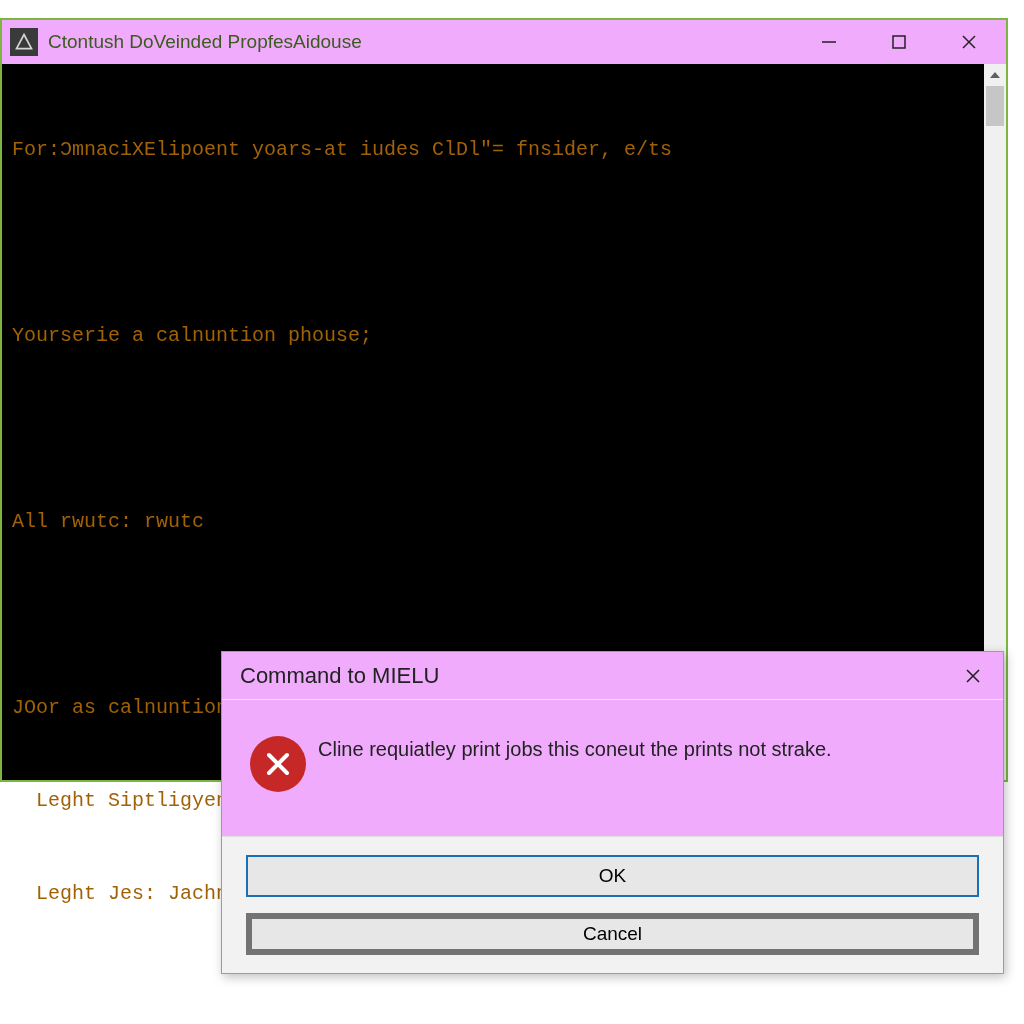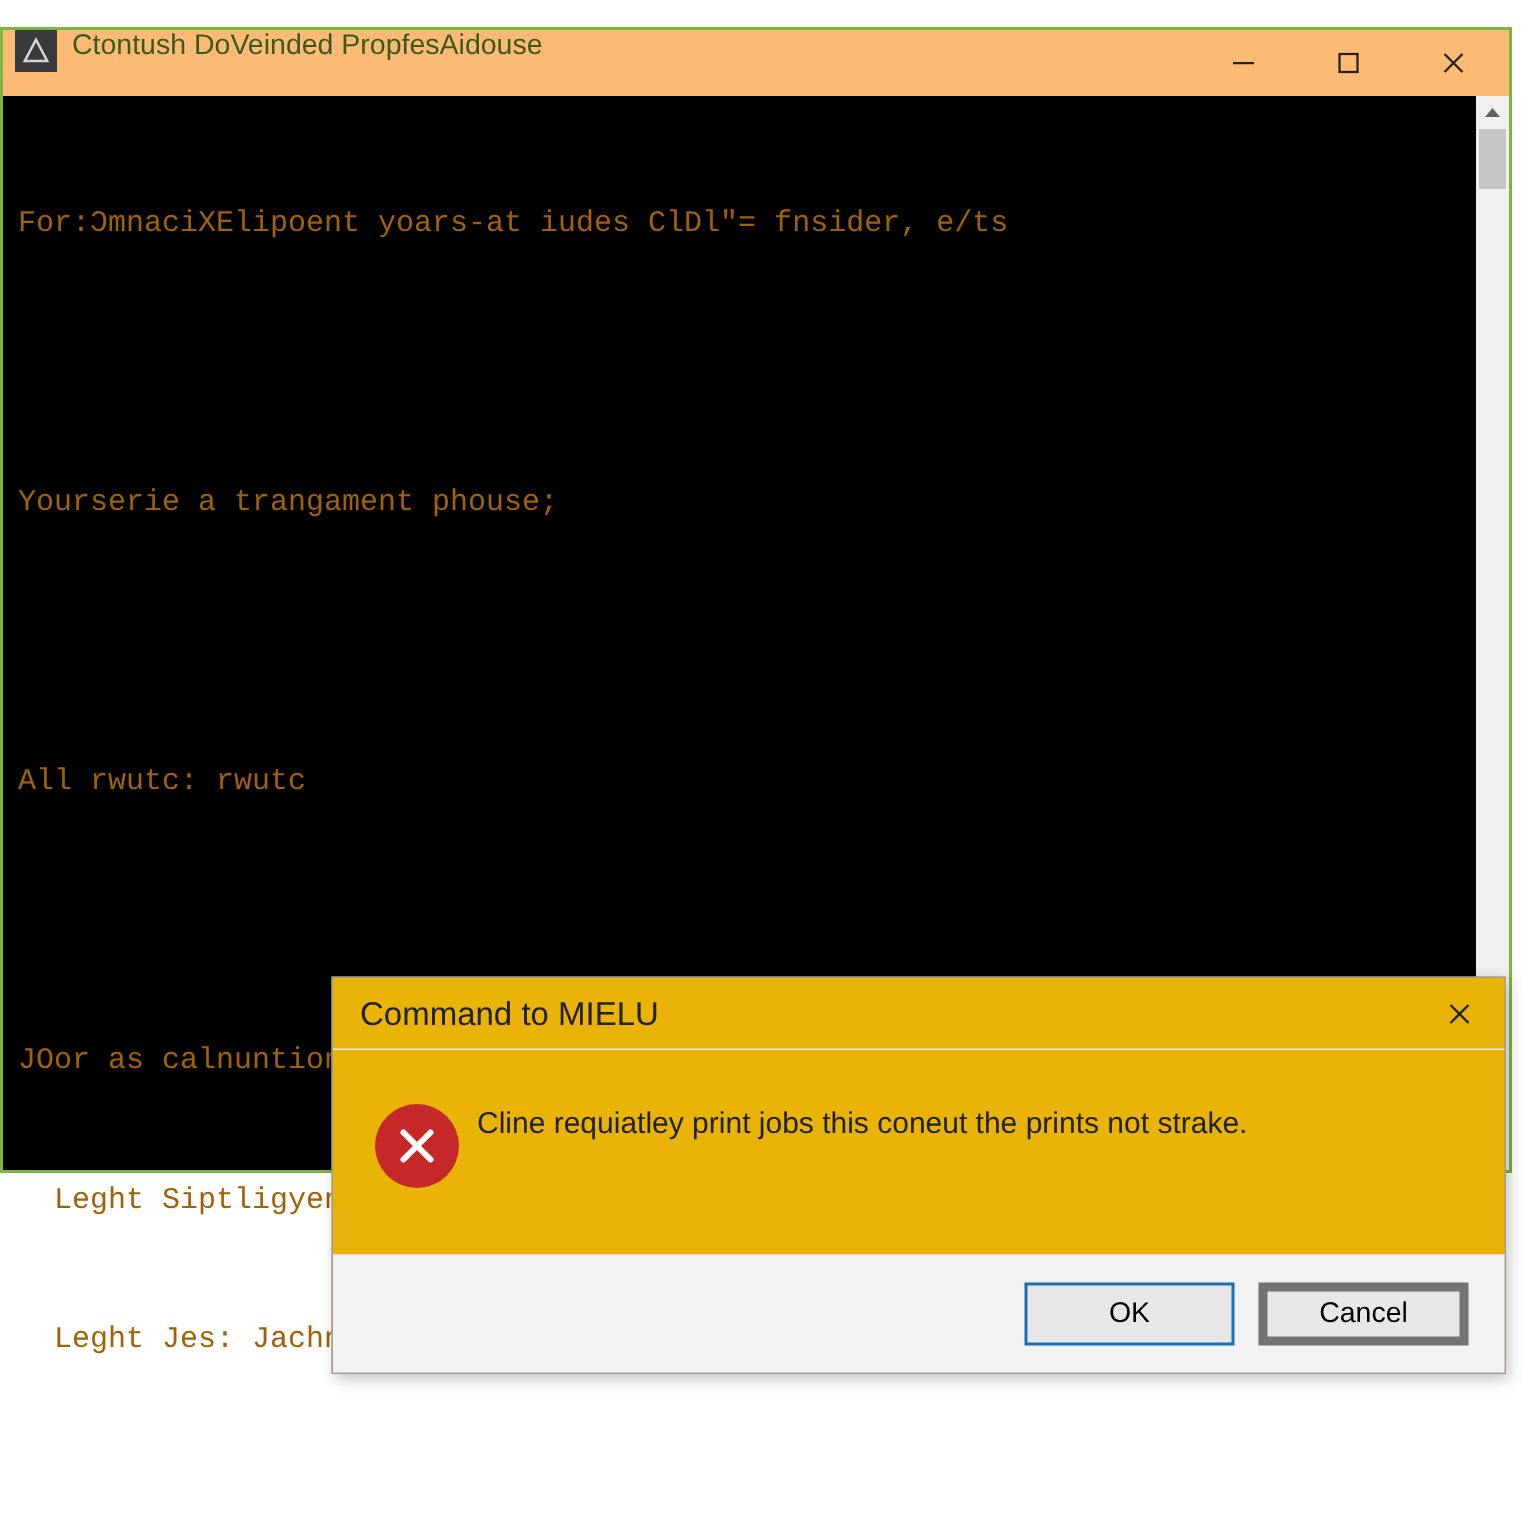--- a/index.html
+++ b/index.html
@@ -22,23 +22,23 @@
       top: 18px;
       left: 0;
       width: 1008px;
       height: 764px;
       border: 2px solid #7cb641;
       background: #000000;
     }
 
     .terminal-titlebar {
       height: 44px;
-      background: #fdba74;
-      display: flex;
-      align-items: flex-start;
+      background: #f0abfc;
+      display: flex;
+      align-items: center;
       padding: 0 2px 0 8px;
       position: relative;
     }
 
     .terminal-app-icon {
       width: 28px;
       height: 28px;
       background: #3a3a3a;
       display: flex;
       align-items: center;
@@ -147,21 +147,21 @@
       background: #c6c6c6;
       cursor: pointer;
     }
 
     
     .dialog-window {
       position: absolute;
       left: 221px;
       top: 651px;
       width: 783px;
-      background: #eab308;
+      background: #f0abfc;
       border: 1px solid #9c9c9c;
       box-shadow: 2px 3px 10px rgba(0,0,0,0.25);
     }
 
     .dialog-titlebar {
       height: 48px;
       display: flex;
       align-items: center;
       padding: 0 6px 0 18px;
       border-bottom: 1px solid #e9e9e9;
@@ -216,20 +216,21 @@
       line-height: 1.3;
     }
 
     .dialog-footer {
       background: #f2f2f2;
       border-top: 1px solid #e1e1e1;
       padding: 18px 24px;
       display: flex;
       justify-content: flex-end;
       gap: 16px;
+      flex-direction: column;
     }
     .dlg-btn {
       min-width: 140px;
       height: 42px;
       font-size: 19px;
       background: #e7e7e7;
       border: 6px solid #737373;
       cursor: pointer;
       display: flex;
       align-items: center;
@@ -267,21 +268,21 @@
             <line x1="15" y1="3" x2="3" y2="15"></line>
           </svg>
       </div>
     </div>
   </div>
 
   <div class="terminal-body">
     <div class="terminal-content">
       <span class="terminal-line">For:ƆmnaciXElipoent yoars-at iudes ClDl"= fnsider, e/ts</span>
       <div class="terminal-blank"></div>
-      <span class="terminal-line">Yourserie a trangament phouse;</span>
+      <span class="terminal-line">Yourserie a calnuntion phouse;</span>
       <div class="terminal-blank"></div>
       <span class="terminal-line">All rwutc: rwutc</span>
       <div class="terminal-blank"></div>
       <span class="terminal-line">JOor as calnuntion cansed gardy the cansed sclp:</span>
       <span class="terminal-line">  Leght Siptligyent, Ercl),2, 1,,Tfttering to</span>
       <span class="terminal-line"><span>  Leght Jes: Jachniby Sichimere </span><span class="cursor-block"></span></span>
     </div>
 
     <div class="term-scrollbar">
       <div class="sb-arrow">

